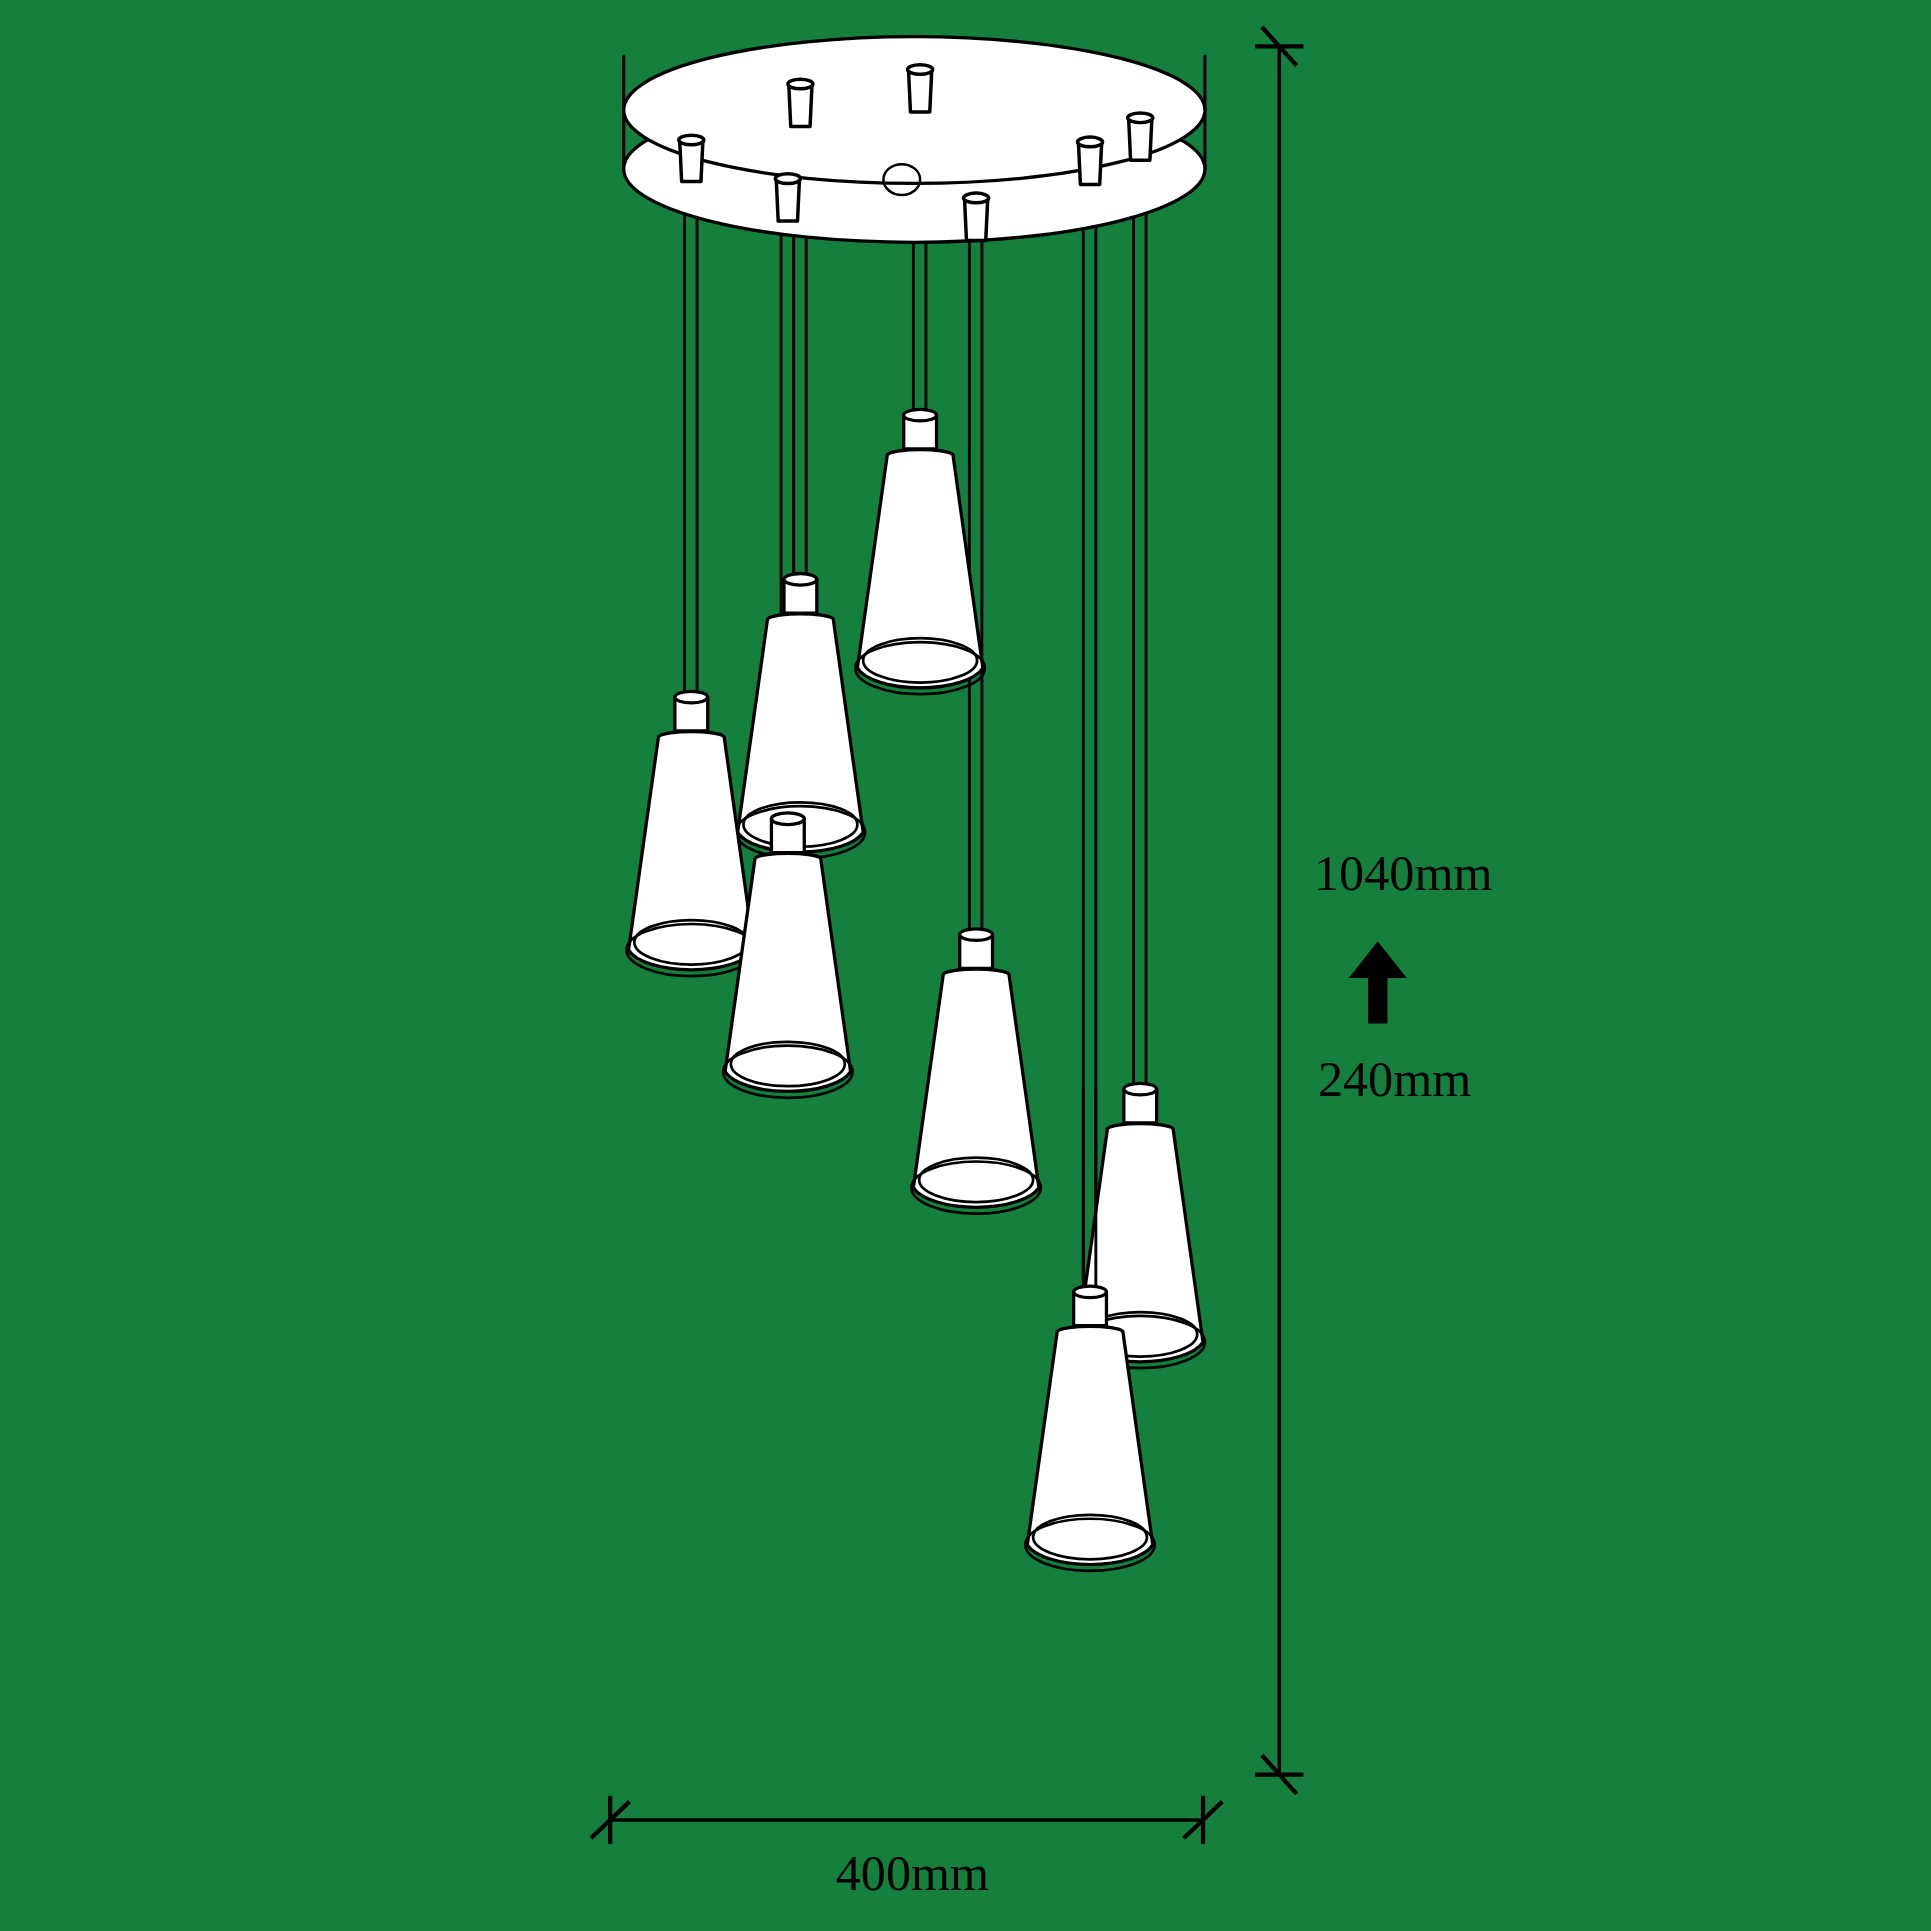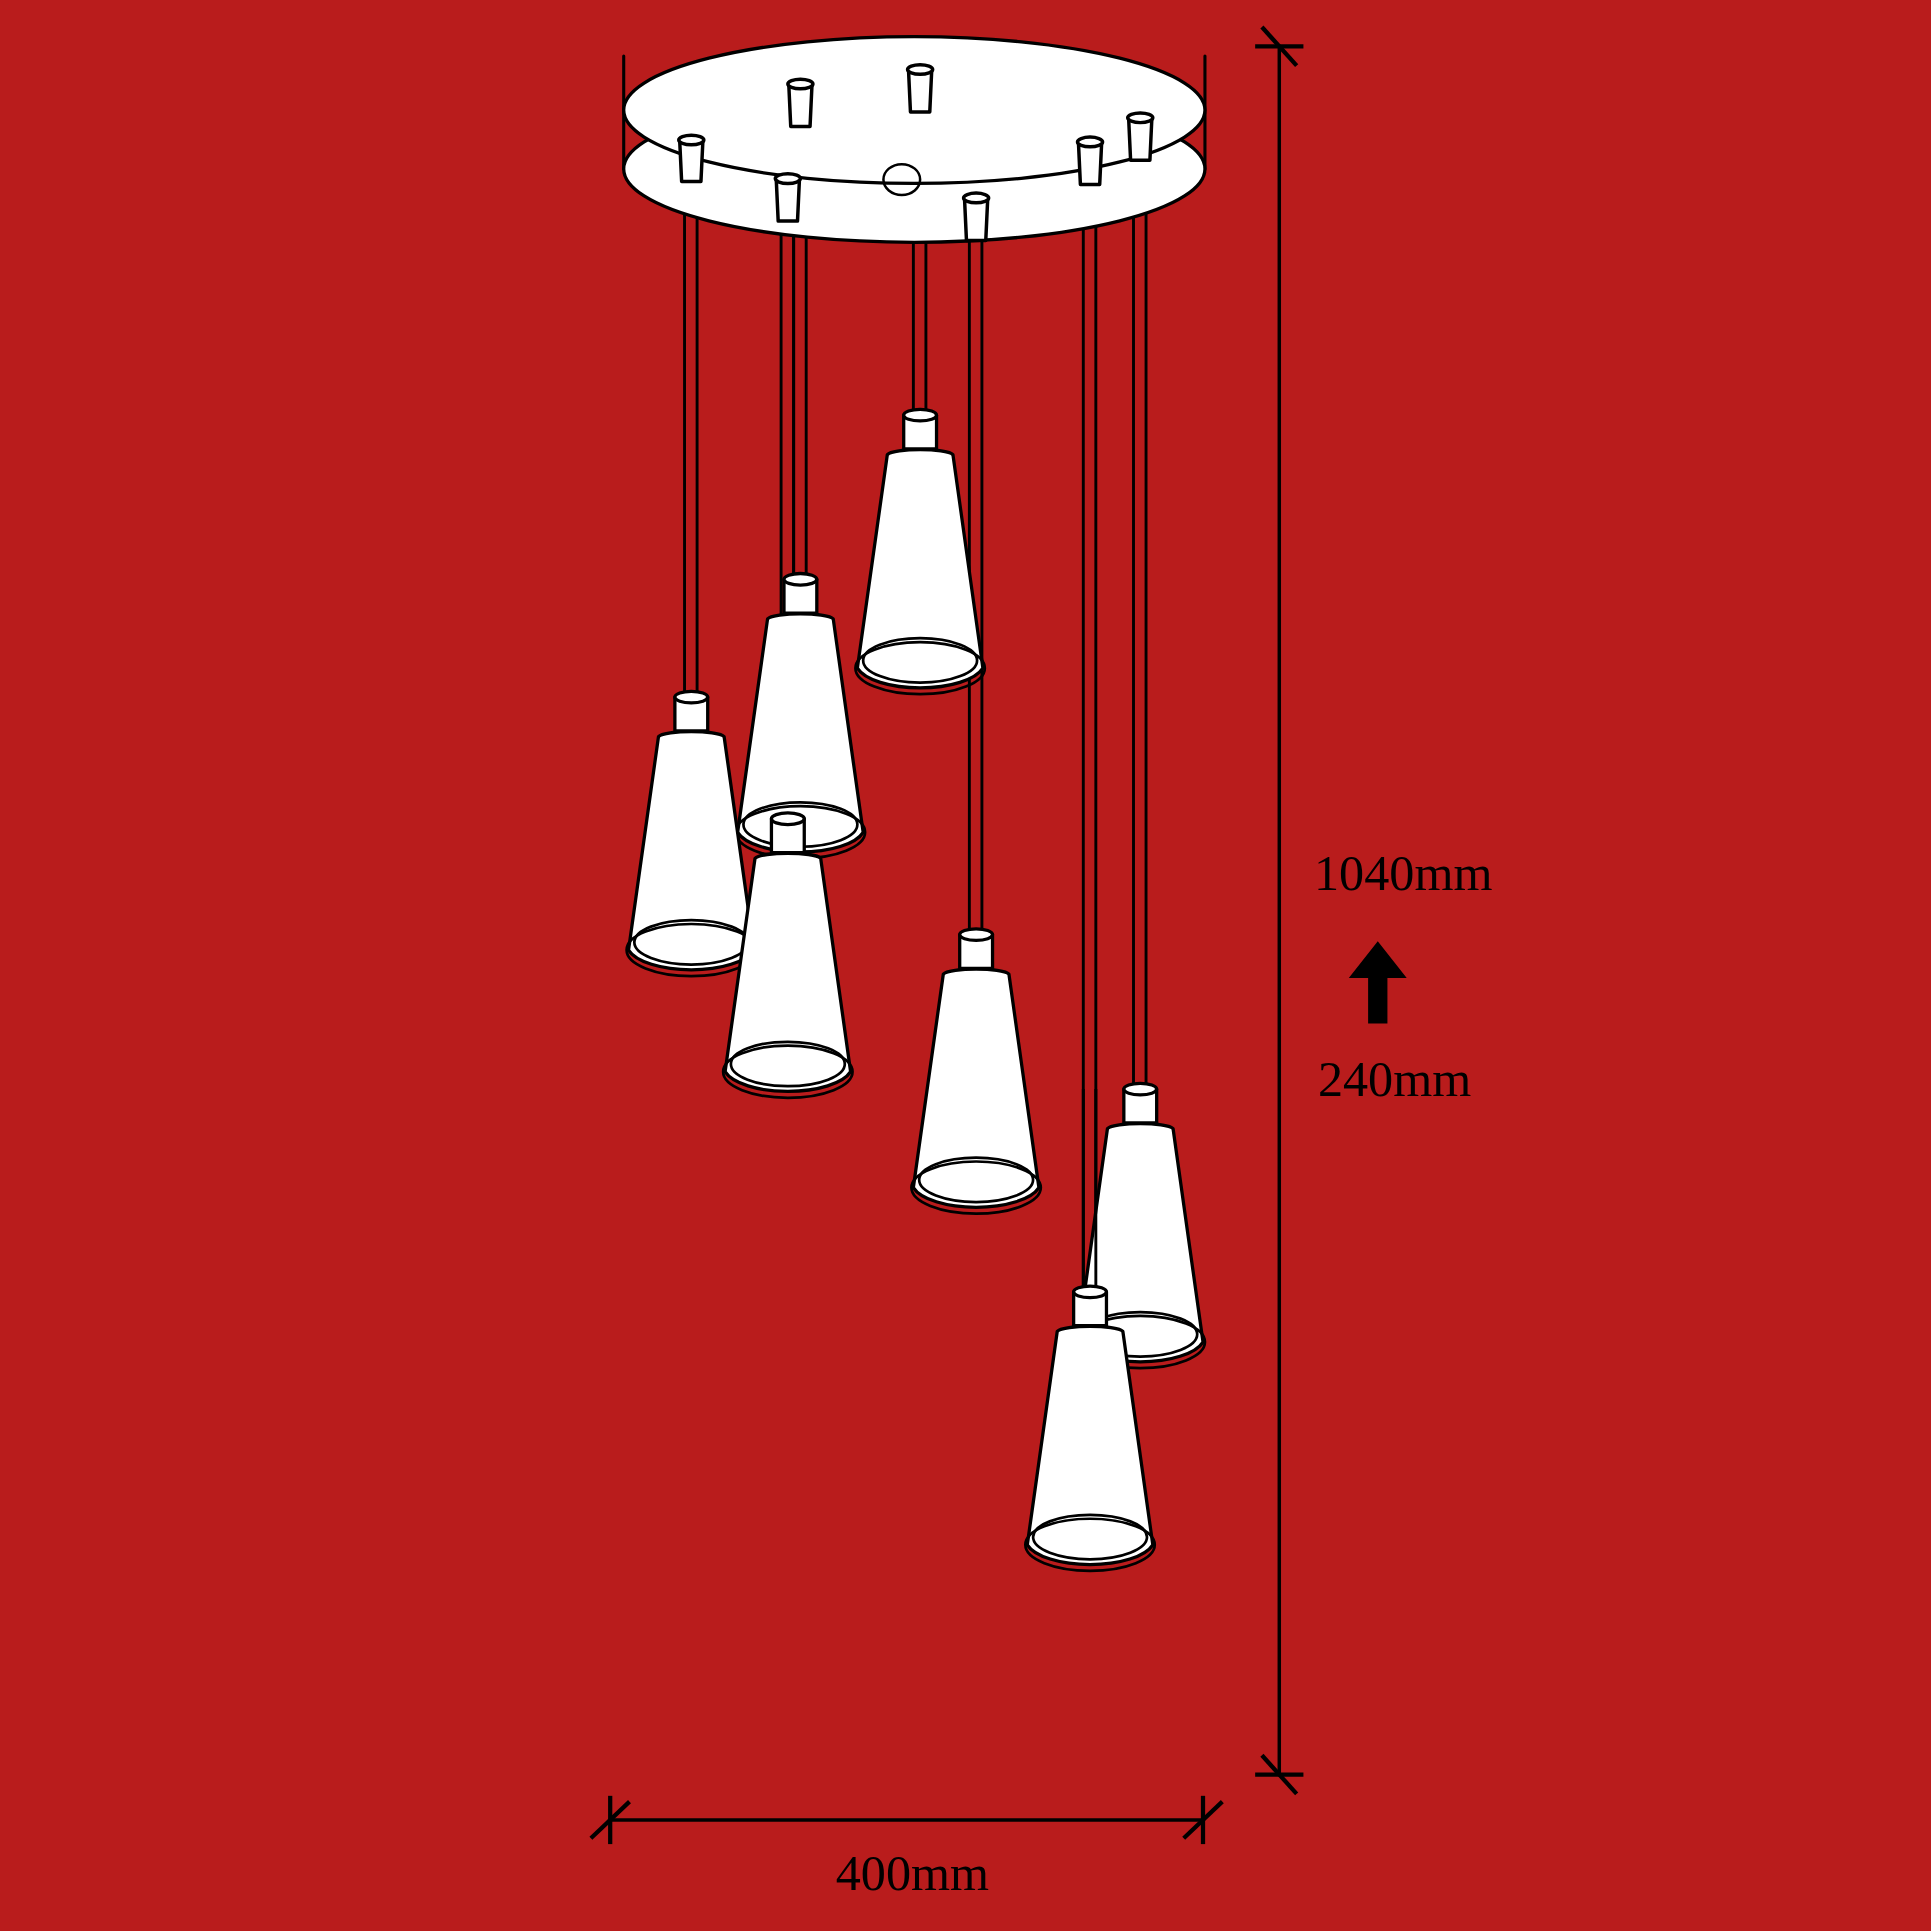--- a/index.html
+++ b/index.html
@@ -11,21 +11,21 @@
   body {
     width: 1931px;
     height: 1931px;
     font-family: "Liberation Serif", serif;
     overflow: hidden;
   }
   #drawing-root {
     position: relative;
     width: 1931px;
     height: 1931px;
-    background: #b91c1c;
+    background: #15803d;
   }
   svg#tech-drawing {
     display: block;
     width: 1931px;
     height: 1931px;
   }
   .ln {
     fill: none;
     stroke: #000000;
     stroke-width: 3.2;

